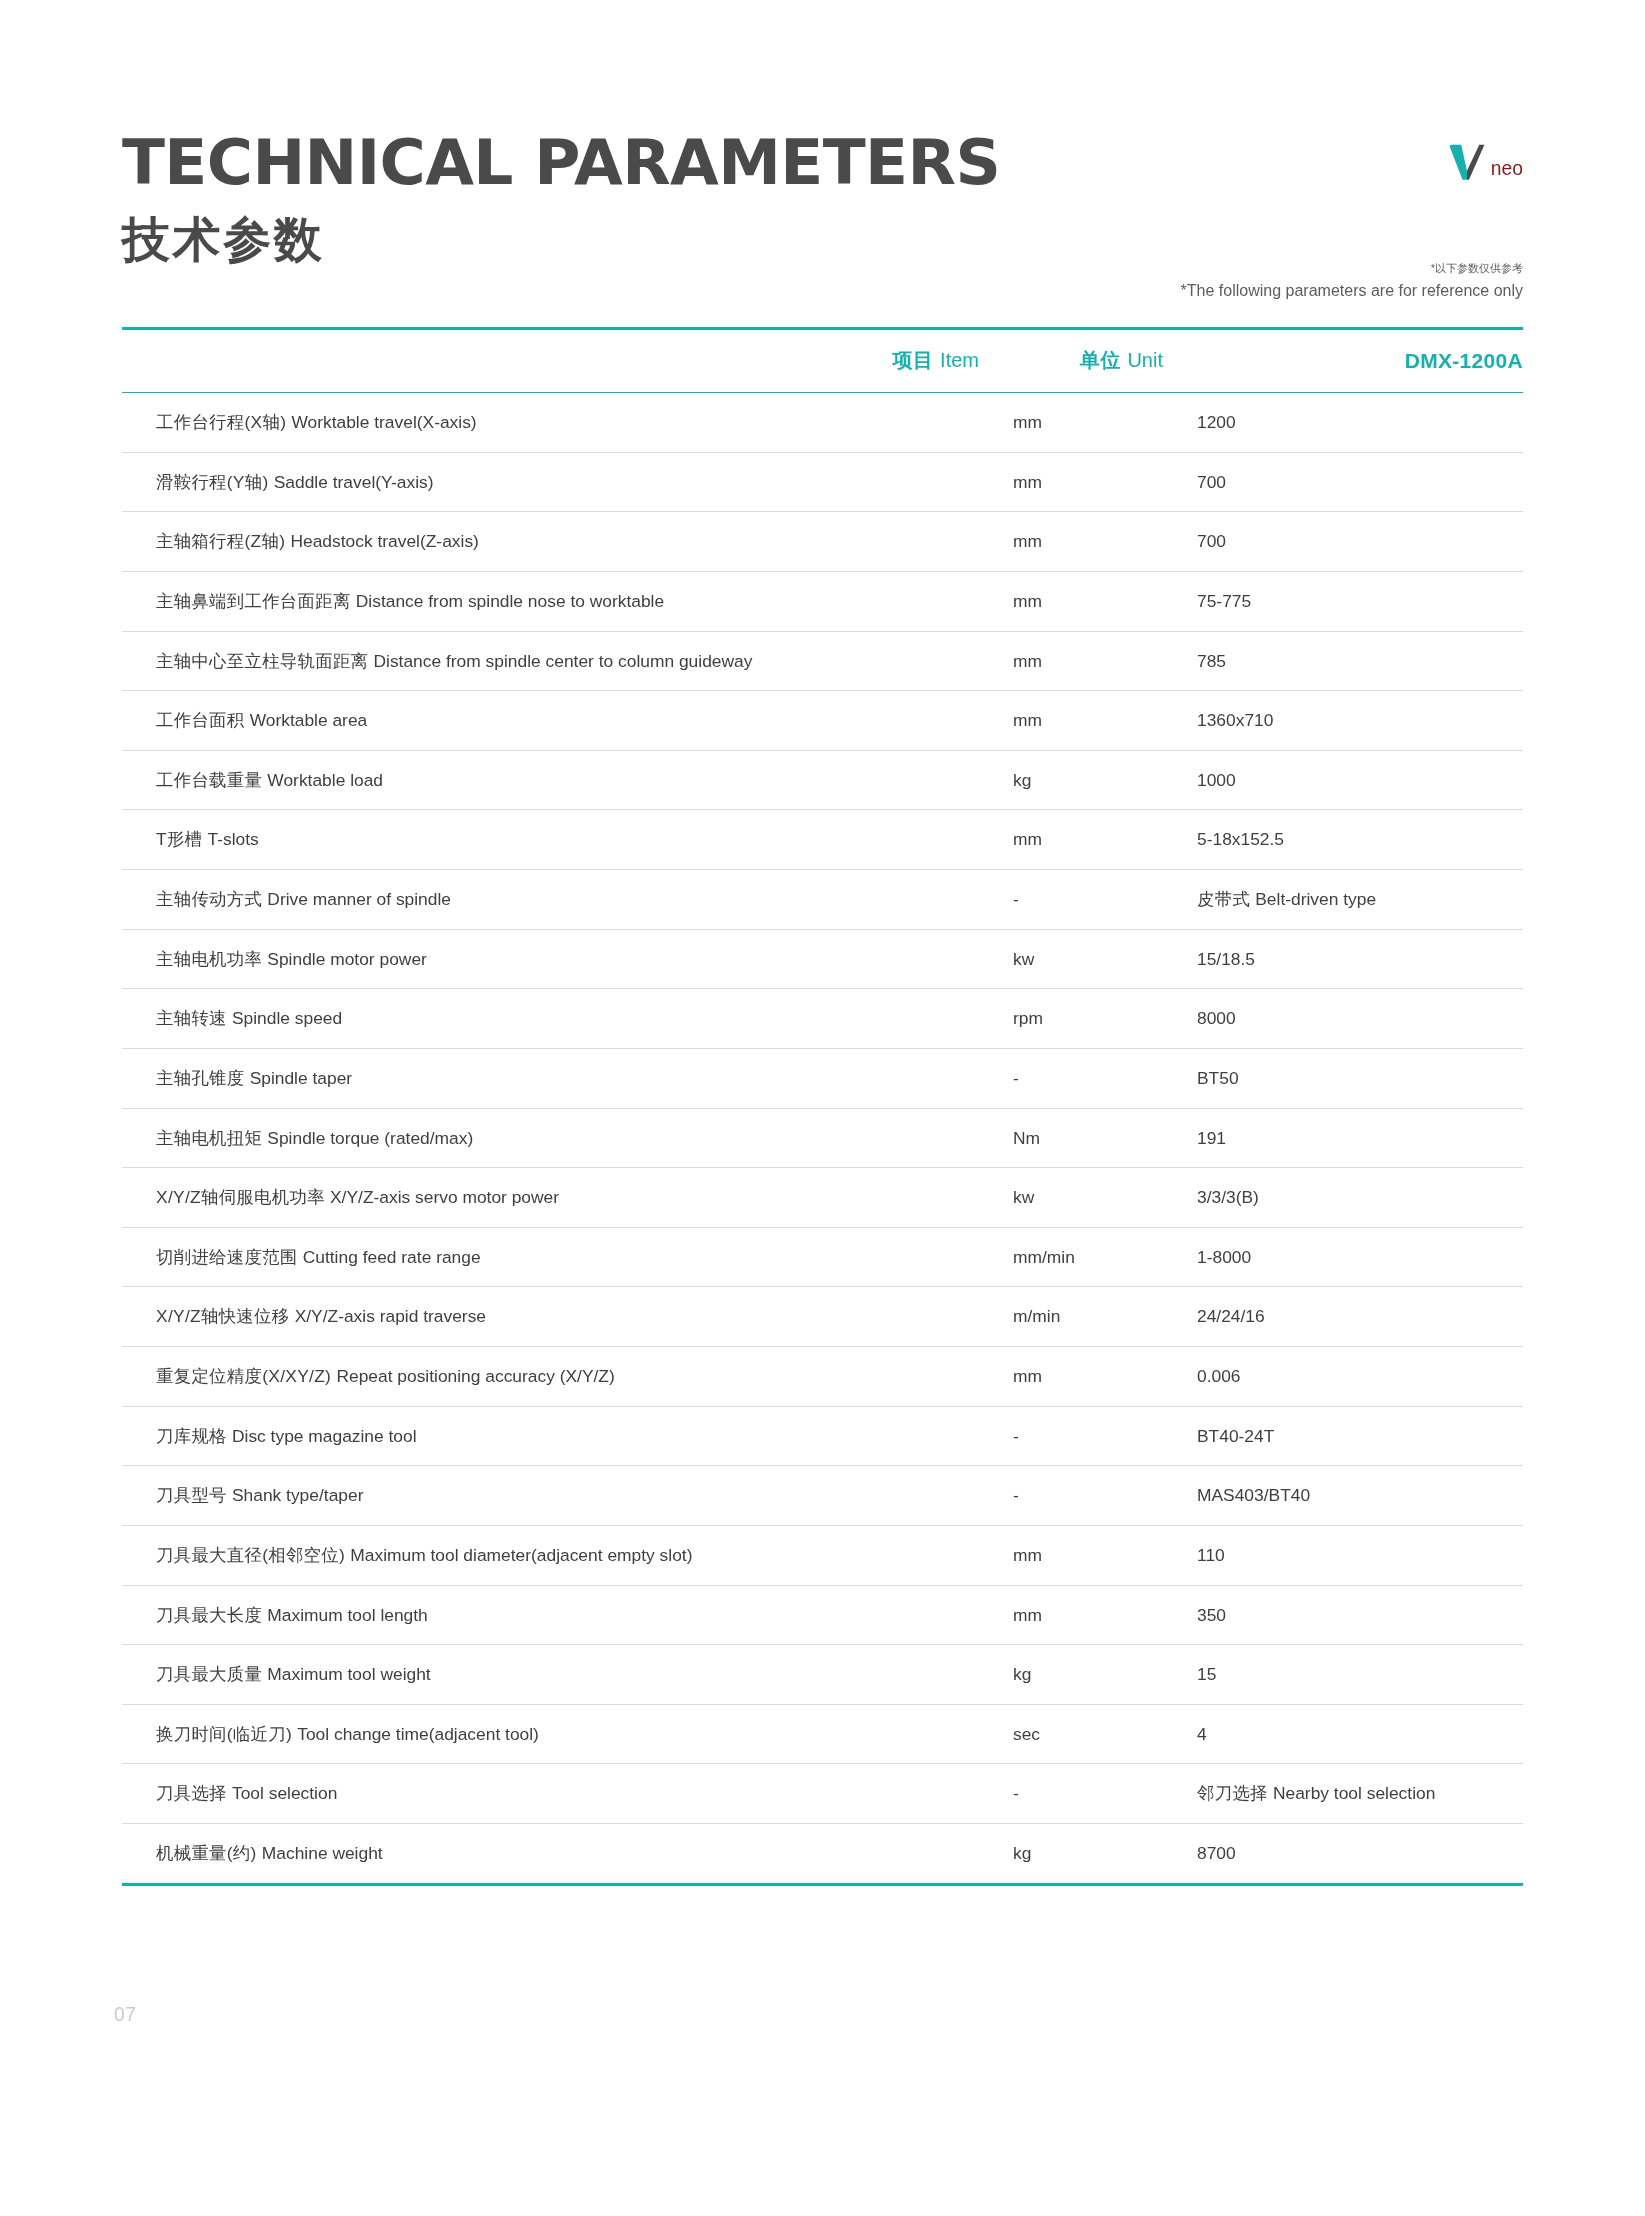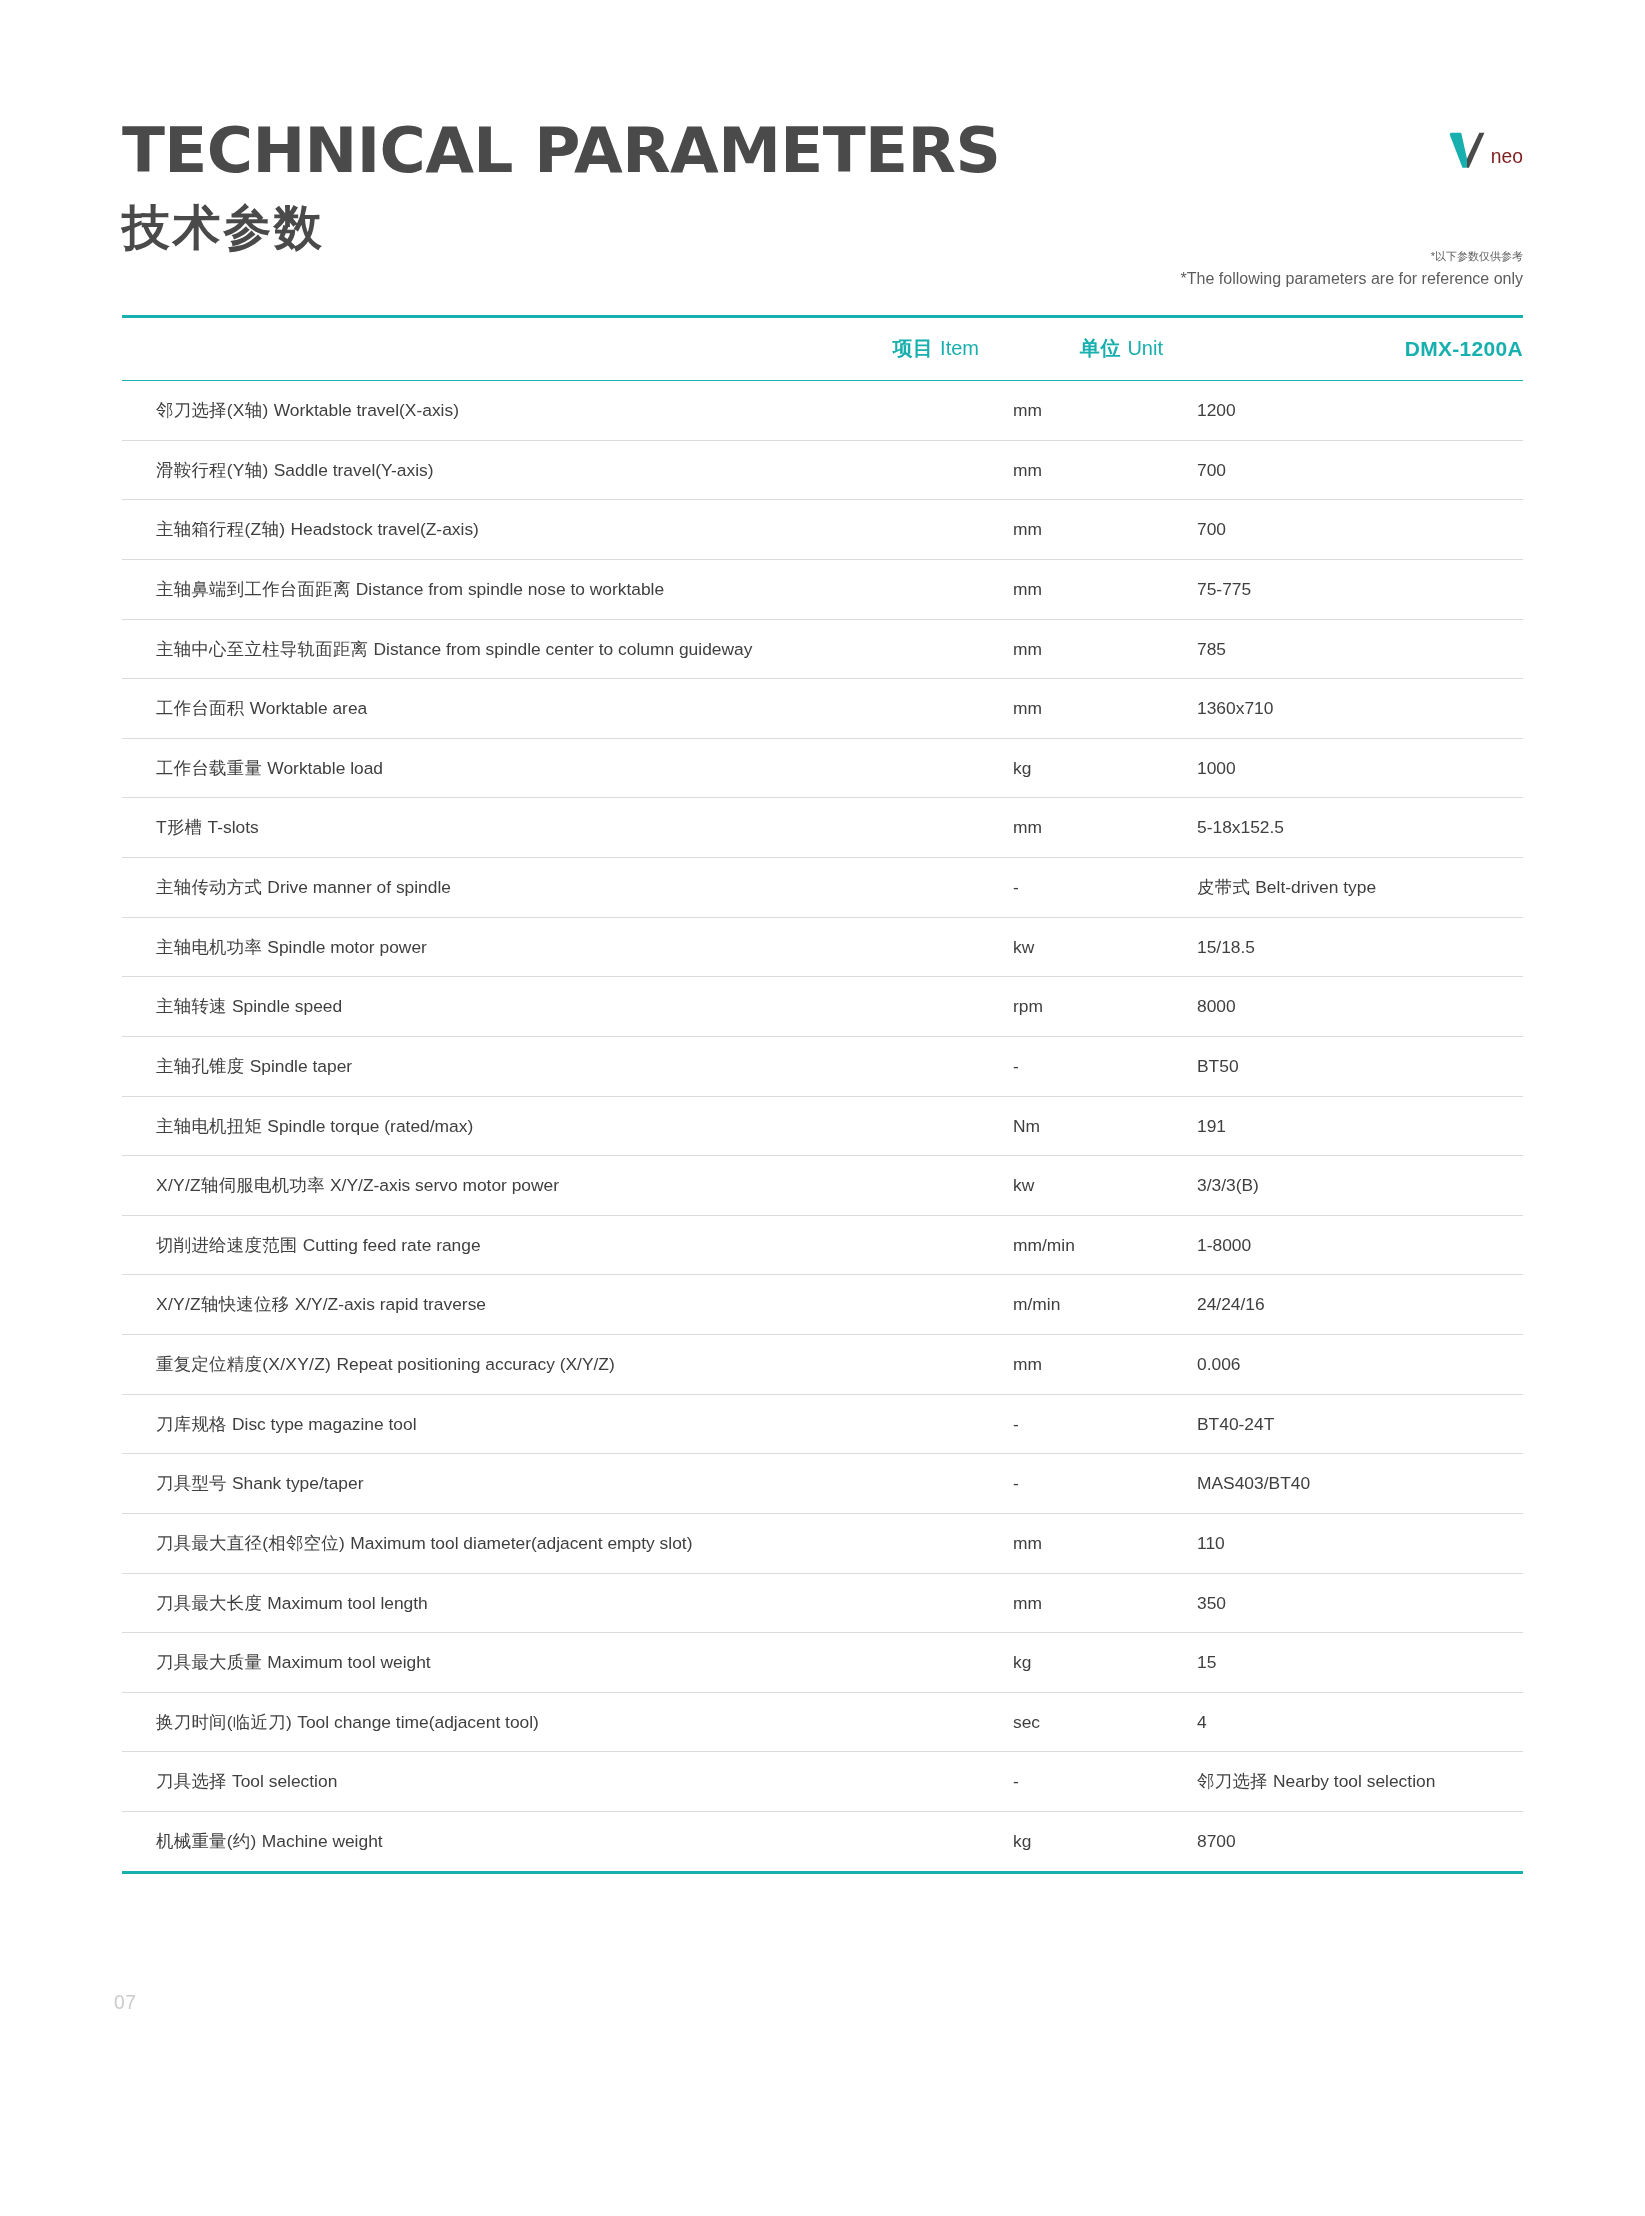--- a/index.html
+++ b/index.html
@@ -14,20 +14,21 @@
     color: #3b3b3b;
     position: relative;
     overflow: hidden;
   }
   .page {
     position: relative;
     width: 1645px;
     height: 2073px;
     box-sizing: border-box;
     padding: 0 122px;
+    margin-top: 12px;
   }
 
   
   .header {
     position: relative;
     padding-top: 119px;
   }
   .title-en {
     font-size: 63px;
     font-weight: bold;
@@ -183,21 +184,21 @@
           <th>
             <span class="th-cn">单位</span><span class="th-en">Unit</span>
           </th>
           <th>
             <span class="th-model">DMX-1200A</span>
           </th>
         </tr>
       </thead>
       <tbody id="spec-body">
           <tr>
-            <td class="item"><span class="cn">邻刀选择(X轴)</span><span class="en">Worktable travel(X-axis)</span></td>
+            <td class="item"><span class="cn">工作台行程(X轴)</span><span class="en">Worktable travel(X-axis)</span></td>
             <td class="unit">mm</td>
             <td class="value">1200</td>
           </tr>
           <tr>
             <td class="item"><span class="cn">滑鞍行程(Y轴)</span><span class="en">Saddle travel(Y-axis)</span></td>
             <td class="unit">mm</td>
             <td class="value">700</td>
           </tr>
           <tr>
             <td class="item"><span class="cn">主轴箱行程(Z轴)</span><span class="en">Headstock travel(Z-axis)</span></td>

